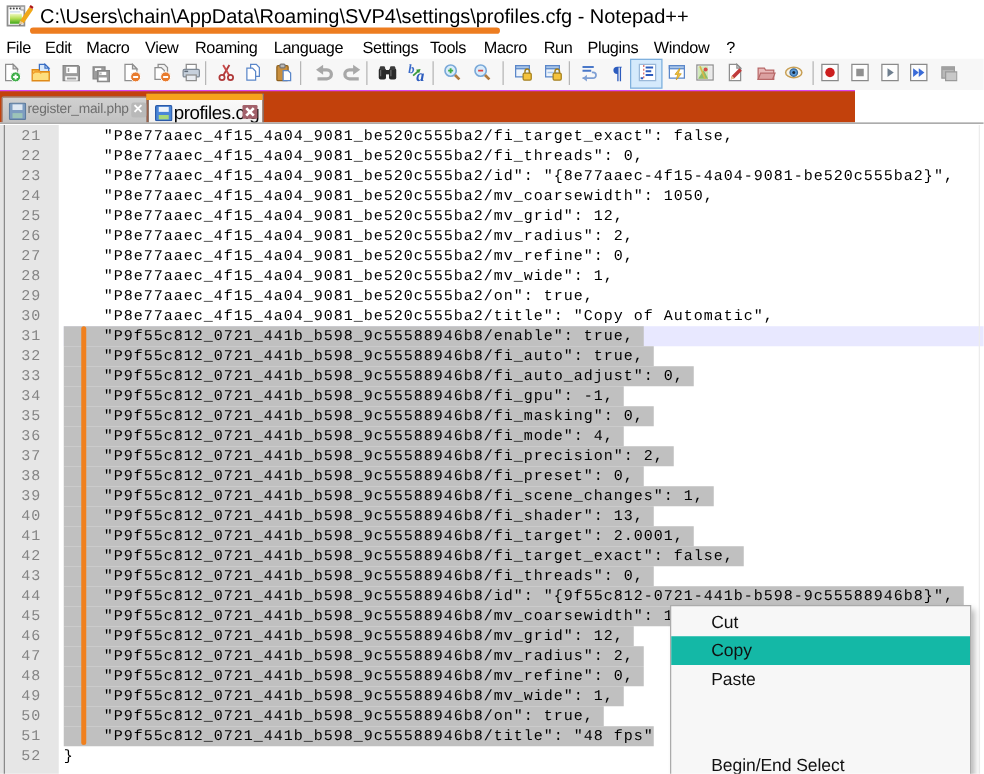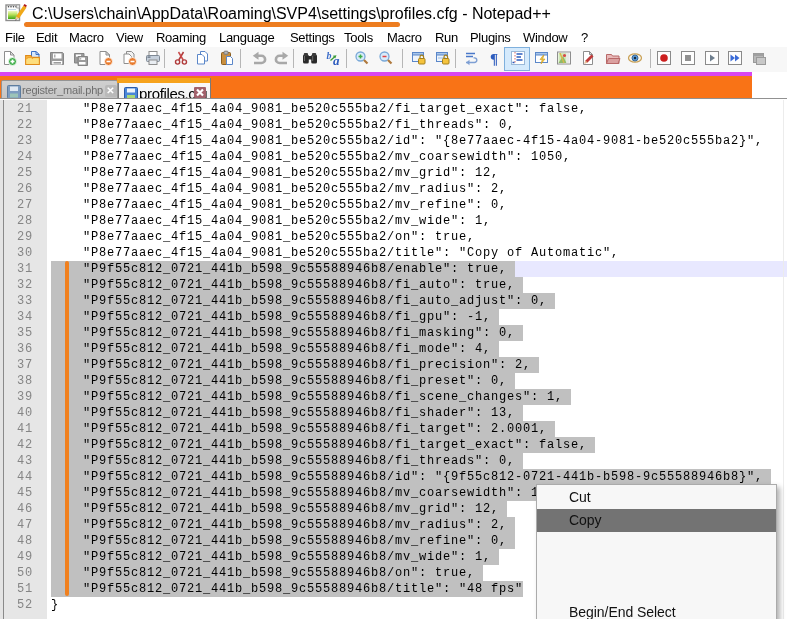--- a/index.html
+++ b/index.html
@@ -10,42 +10,42 @@
   #title{position:absolute;left:32px;top:5px;font-size:16px;letter-spacing:-0.02px;color:#000;white-space:nowrap;}
   #underline{position:absolute;left:24px;top:21.8px;width:376px;height:5.5px;background:#ed7d20;border-radius:3px;}
   
   .mi{position:absolute;top:30px;font-size:13px;letter-spacing:-0.3px;color:#000;}
   
   #toolbar{position:absolute;left:0;top:47px;width:787px;height:25px;background:#f7f7f7;}
   .ti{position:absolute;top:3px;width:16px;height:16px;}
   .sep{position:absolute;top:2px;width:1px;height:19px;background:#b6b6b6;}
   #activebtn{position:absolute;left:504px;top:0px;width:26px;height:24px;background:#d5eafc;border:1px solid #7fb0dd;box-sizing:border-box;}
   
-  #tabstrip{position:absolute;left:0;top:72px;width:752px;height:26px;background:#f97316;border-top:4px solid #d946ef;box-sizing:border-box;}
+  #tabstrip{position:absolute;left:0;top:72px;width:684px;height:26px;background:#c2410c;border-top:1px solid #d946ef;box-sizing:border-box;}
   #tab1{position:absolute;left:1px;top:4px;width:117px;height:22px;background:linear-gradient(#d0d0d0,#c2c2c2);border:1px solid #949494;border-bottom:none;border-radius:2px 2px 0 0;box-sizing:border-box;}
   #tab1 .txt{position:absolute;left:20px;top:3px;font-size:11px;letter-spacing:-0.2px;color:#6e6e6e;white-space:nowrap;}
   #tab1 .x{position:absolute;left:102.5px;top:4px;width:12px;height:12px;background:#b9b9b9;border-radius:2px;color:#fff;font-size:10px;line-height:12px;text-align:center;font-weight:bold;}
   #tab2{position:absolute;left:118px;top:2px;width:93px;height:24px;background:linear-gradient(#fbfbfb,#f1f1f1);border:1px solid #7a7a7a;border-bottom:none;box-sizing:border-box;}
   #tab2 .top{position:absolute;left:-2px;top:-1px;width:93px;height:5px;background:#f6a21c;}
   #tab2 .txt{position:absolute;left:20px;top:6px;font-size:15px;letter-spacing:-0.35px;color:#000;white-space:nowrap;}
   #tab2 .x{position:absolute;left:75px;top:8px;width:12px;height:11px;background:#a2616b;border-radius:1px;}
   
   #editor{position:absolute;left:0;top:98px;width:787px;height:521px;background:#fff;border-top:1px solid #919191;box-sizing:border-box;}
   #margin{position:absolute;left:4px;top:1px;width:43px;height:520px;background:#e6e6e6;}
   #lborder{position:absolute;left:0px;top:1px;width:4px;height:520px;background:#e4e4e4;border-right:1px solid #8a8a8a;box-sizing:border-box;}
   pre{margin:0;font-family:"Liberation Mono",monospace;font-size:12px;letter-spacing:0.8px;line-height:16px;}
   #nums{position:absolute;left:0;top:2px;width:33px;text-align:right;color:#858585;}
   #code{position:absolute;left:51px;top:2px;color:#000;}
   #caretline{position:absolute;left:51px;top:162px;width:736px;height:16px;background:#e8e8ff;}
   #obar{position:absolute;left:64.5px;top:161.5px;width:4px;height:335.5px;background:#f0801e;border-radius:2.5px;z-index:5;}
   #vedge{position:absolute;left:783px;top:1px;width:1px;height:520px;background:#ececec;}
   
   #cmenu{position:absolute;left:536px;top:484px;width:241px;height:140px;background:#f7f7f7;border:1px solid #ababab;box-shadow:3px 3px 5px rgba(0,0,0,0.3);box-sizing:border-box;z-index:10;}
   .mitem{position:absolute;left:0;width:239px;height:23px;font-size:14px;letter-spacing:-0.05px;color:#111;line-height:23px;text-indent:32px;}
-  .hl{background:#737373;}
+  .hl{background:#14b8a6;}
 </style>
 </head>
 <body>
 
 <svg class="abs" style="left:4px;top:2px" width="23" height="21" viewBox="0 0 23 21">
     <defs>
       <linearGradient id="gg" x1="0" y1="0" x2="0" y2="1">
         <stop offset="0" stop-color="#eef8c0"></stop>
         <stop offset="0.45" stop-color="#b8e05a"></stop>
         <stop offset="1" stop-color="#3fa51a"></stop>
@@ -376,14 +376,15 @@
     "P9f55c812_0721_441b_b598_9c55588946b8/on": true,
     "P9f55c812_0721_441b_b598_9c55588946b8/title": "48 fps"
 }</pre>
   <div id="obar"></div>
   <div id="vedge"></div>
 </div>
 
 <div id="cmenu">
   <div class="mitem" style="top:1px">Cut</div>
   <div class="mitem hl" style="top:24px">Copy</div>
+  <div class="mitem" style="top:47px">Paste</div>
   <div class="mitem" style="top:116px">Begin/End Select</div>
 </div>
 
 </body></html>

